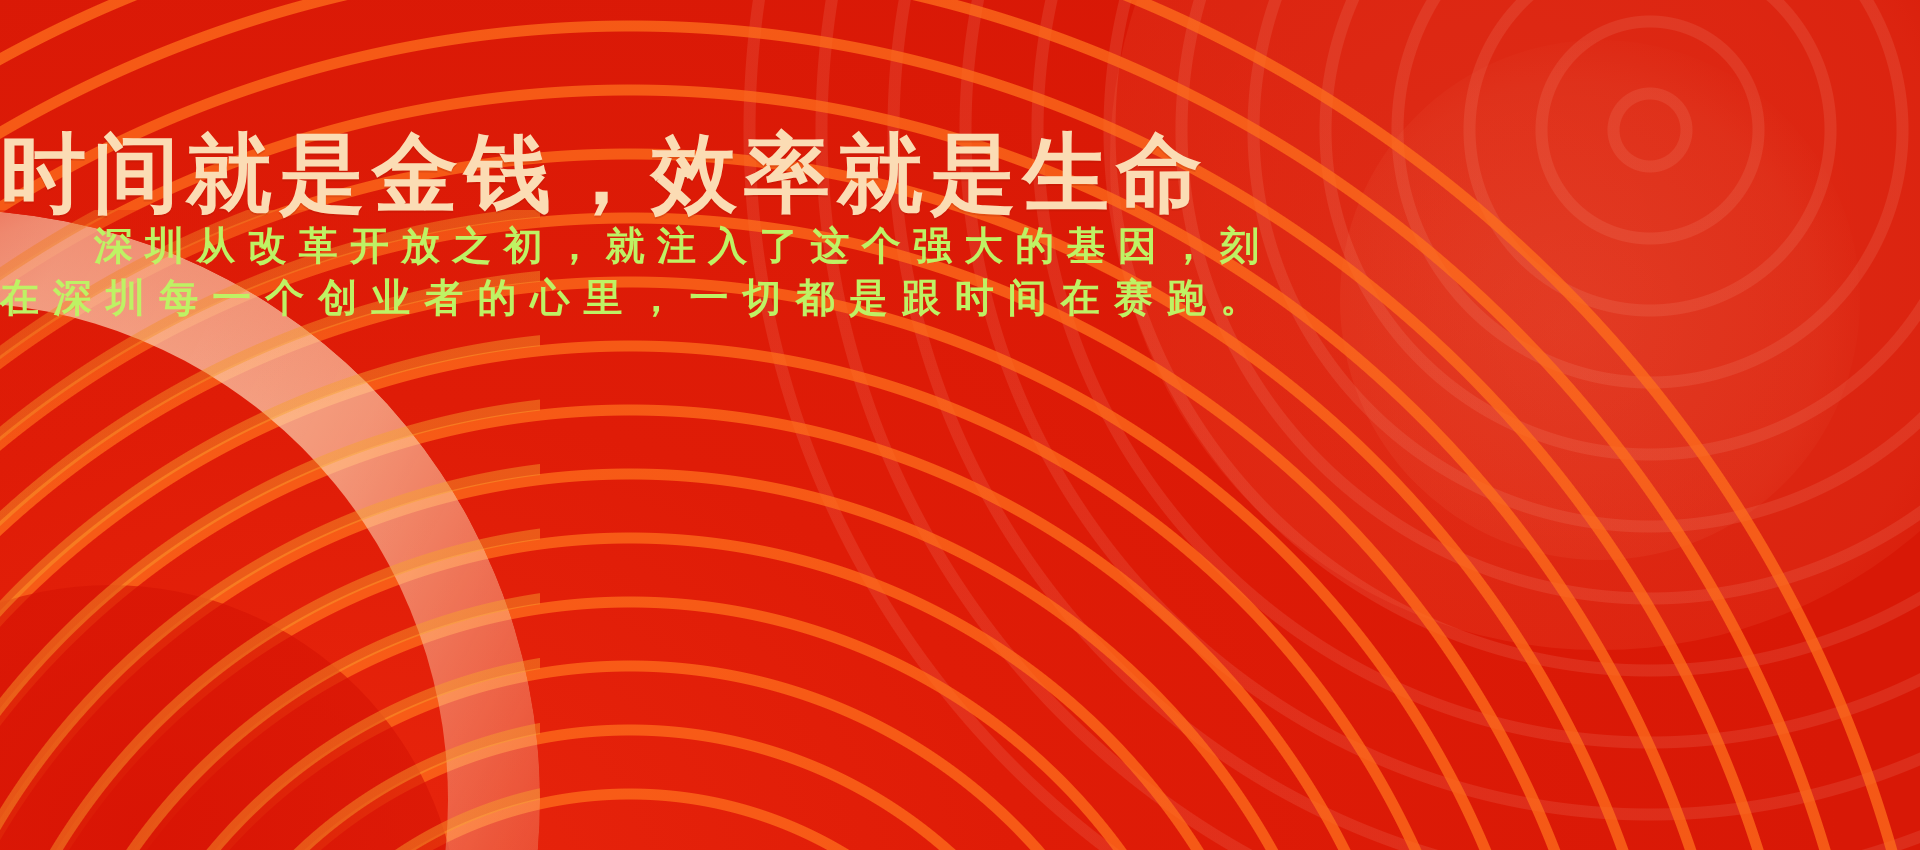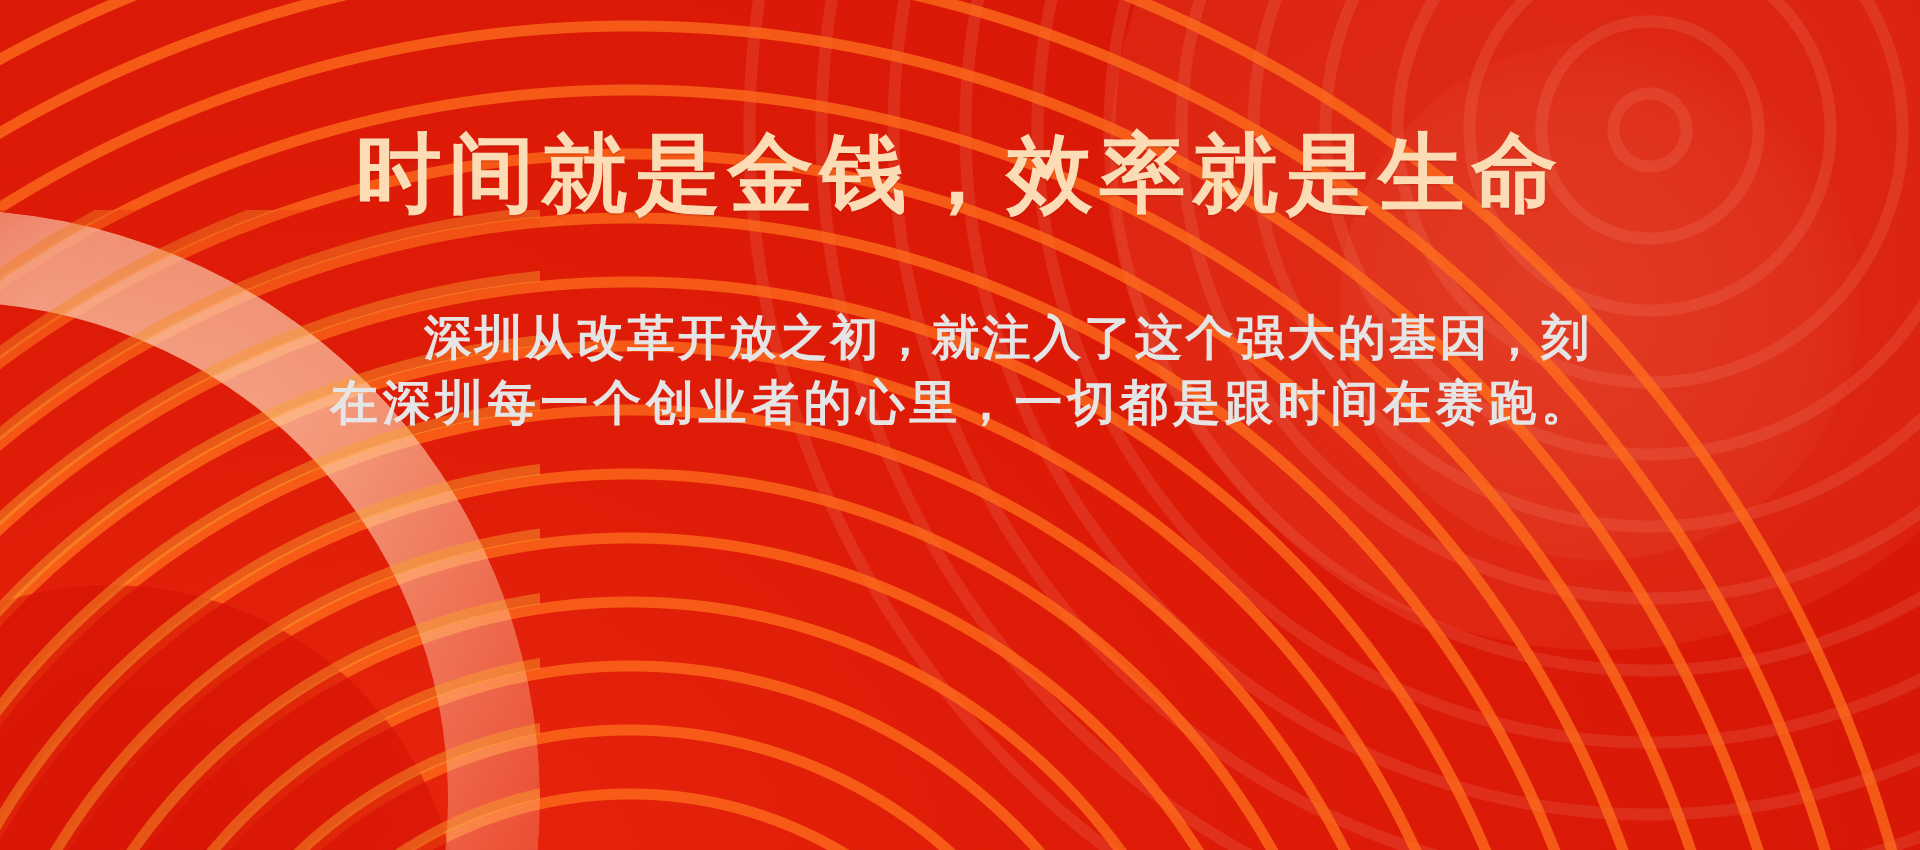--- a/index.html
+++ b/index.html
@@ -160,37 +160,35 @@
         rgba(214, 20, 4, 0.55) 60%,
         rgba(214, 20, 4, 0.00) 78%);
   }
 
   
   .content {
     position: absolute;
     inset: 0;
     display: flex;
     flex-direction: column;
-    align-items: center;
   }
   .headline {
     margin-top: 128px;
     color: #fbdcb4;
     font-size: 86px;
     line-height: 1.05;
     font-weight: 700;
     letter-spacing: 7px;
     white-space: nowrap;
     text-shadow: 0 2px 0 rgba(150, 20, 0, .18);
   }
   .subtitle {
-    margin-top: 86px;
     width: 1260px;
-    color: #e5e5e5;
-    font-size: 48px;
+    color: #bef264;
+    font-size: 39px;
     line-height: 1.42;
     font-weight: 700;
     letter-spacing: 1px;
     text-align: justify;
     text-align-last: justify;
     text-indent: 94px;
   }
   .subtitle .line2 { text-indent: 0; font-family: Liberation Mono, monospace; }
 </style>
 </head>

